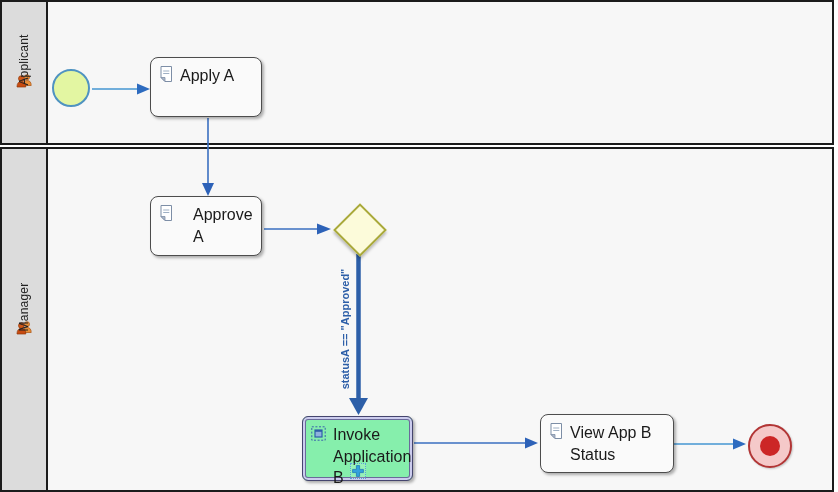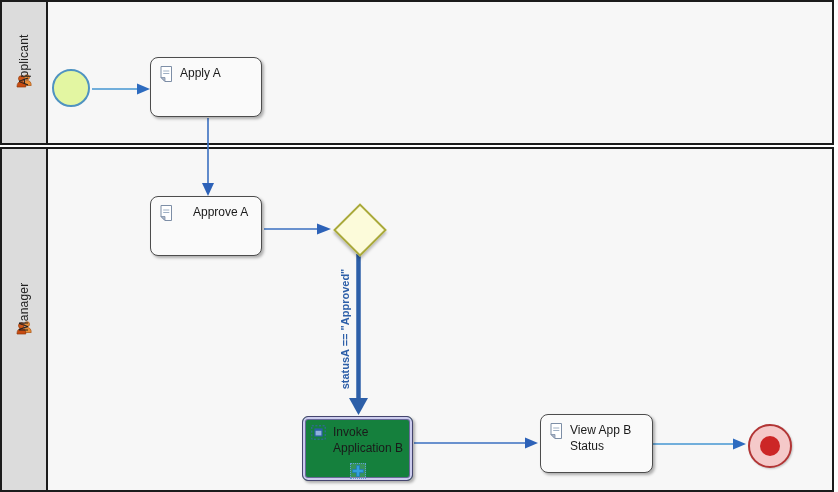--- a/index.html
+++ b/index.html
@@ -25,28 +25,28 @@
     letter-spacing:.2px;
   }
   .lane-body{flex:1;background:#f7f7f7;}
   
   .flows{position:absolute;left:0;top:0;pointer-events:none;}
   
   .task{
     position:absolute;background:#fafafa;border:1px solid #4d4d4d;border-radius:8px;
     box-shadow:2px 2px 3px rgba(0,0,0,.30);box-sizing:border-box;
     display:flex;align-items:flex-start;gap:7px;padding:7px 8px;
-    font-size:12px;color:#1a1a1a;line-height:1.35;
+    font-size:16px;color:#1a1a1a;line-height:1.35;
   }
   .task-apply{left:150px;top:57px;width:112px;height:60px;}
   .task-approve{left:150px;top:196px;width:112px;height:60px;gap:20px;}
-  .task-view{left:540px;top:414px;width:113px;height:59px;}
+  .task-view{left:540px;top:414px;width:134px;height:59px;}
   .task-invoke{
     left:302px;top:416px;width:111px;height:65px;
-    background:#15803d;border:1px solid #45456e;border-radius:6px;
+    background:#86efac;border:1px solid #45456e;border-radius:6px;
     box-shadow:inset 0 0 0 2px #ccccee, inset 0 0 0 3px #6a6a9a, 2px 2px 3px rgba(0,0,0,.30);
   }
   .task .icon{flex:0 0 auto;margin-top:1px;}
   .event{position:absolute;border-radius:50%;box-sizing:border-box;}
   .start-event{
     left:52px;top:69px;width:38px;height:38px;
     background:#e3f6a2;border:2px solid #4f93c1;
   }
   .end-event{
     left:748px;top:424px;width:44px;height:44px;

